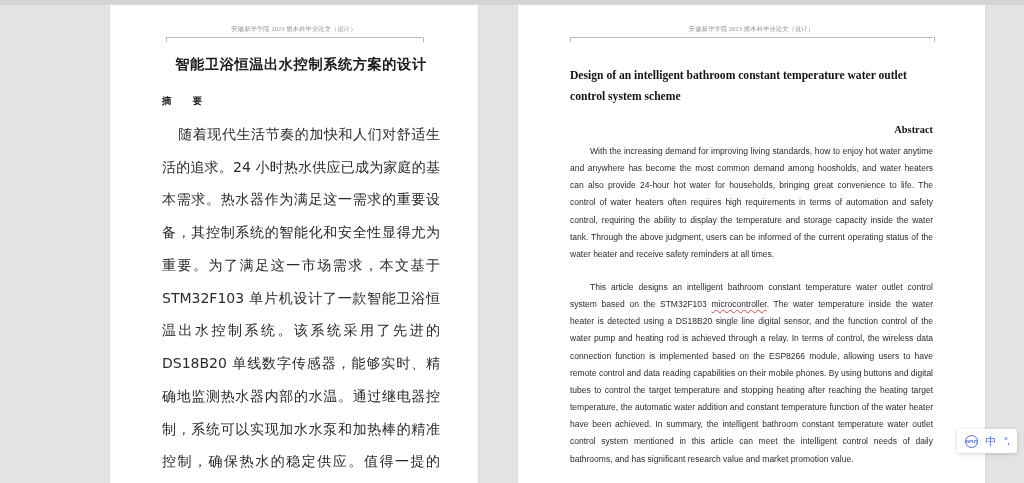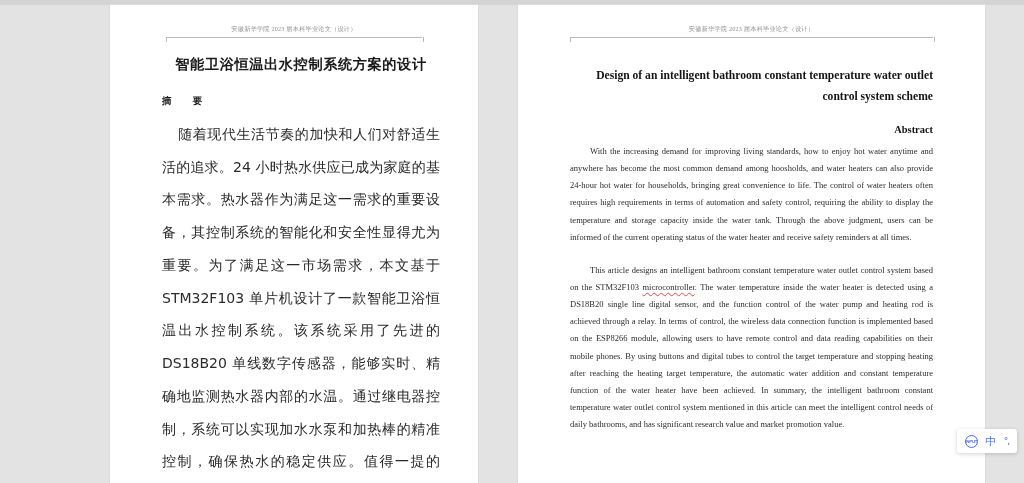--- a/index.html
+++ b/index.html
@@ -139,21 +139,21 @@
     margin-top: 16px;
     font-family: "DejaVu Sans", "Liberation Sans", sans-serif;
   }
   .keywords-cn .kw-label {
     font-weight: bold;
     color: #111;
   }
 
   
   .title-en {
-    text-align: right;
+    text-align: left;
     font-size: 11.6px;
     font-weight: bold;
     color: #141414;
     line-height: 1.85;
     margin-top: 16px;
     font-family: "Liberation Serif", serif;
   }
 
   .heading-en {
     text-align: right;
@@ -164,21 +164,21 @@
     font-family: "Liberation Serif", serif;
   }
 
   .para-en {
     font-size: 8.5px;
     line-height: 2.02;
     color: #2b2b2b;
     text-align: justify;
     text-indent: 20px;
     margin-top: 8px;
-    font-family: Liberation Serif, serif;
+    font-family: Liberation Sans, sans-serif;
   }
   .para-en + .para-en { margin-top: 16px; }
 
   .spell {
     text-decoration: underline wavy #e04a3f;
     text-decoration-thickness: 0.6px;
     text-underline-offset: 1.5px;
   }
 
   .keywords-en {

